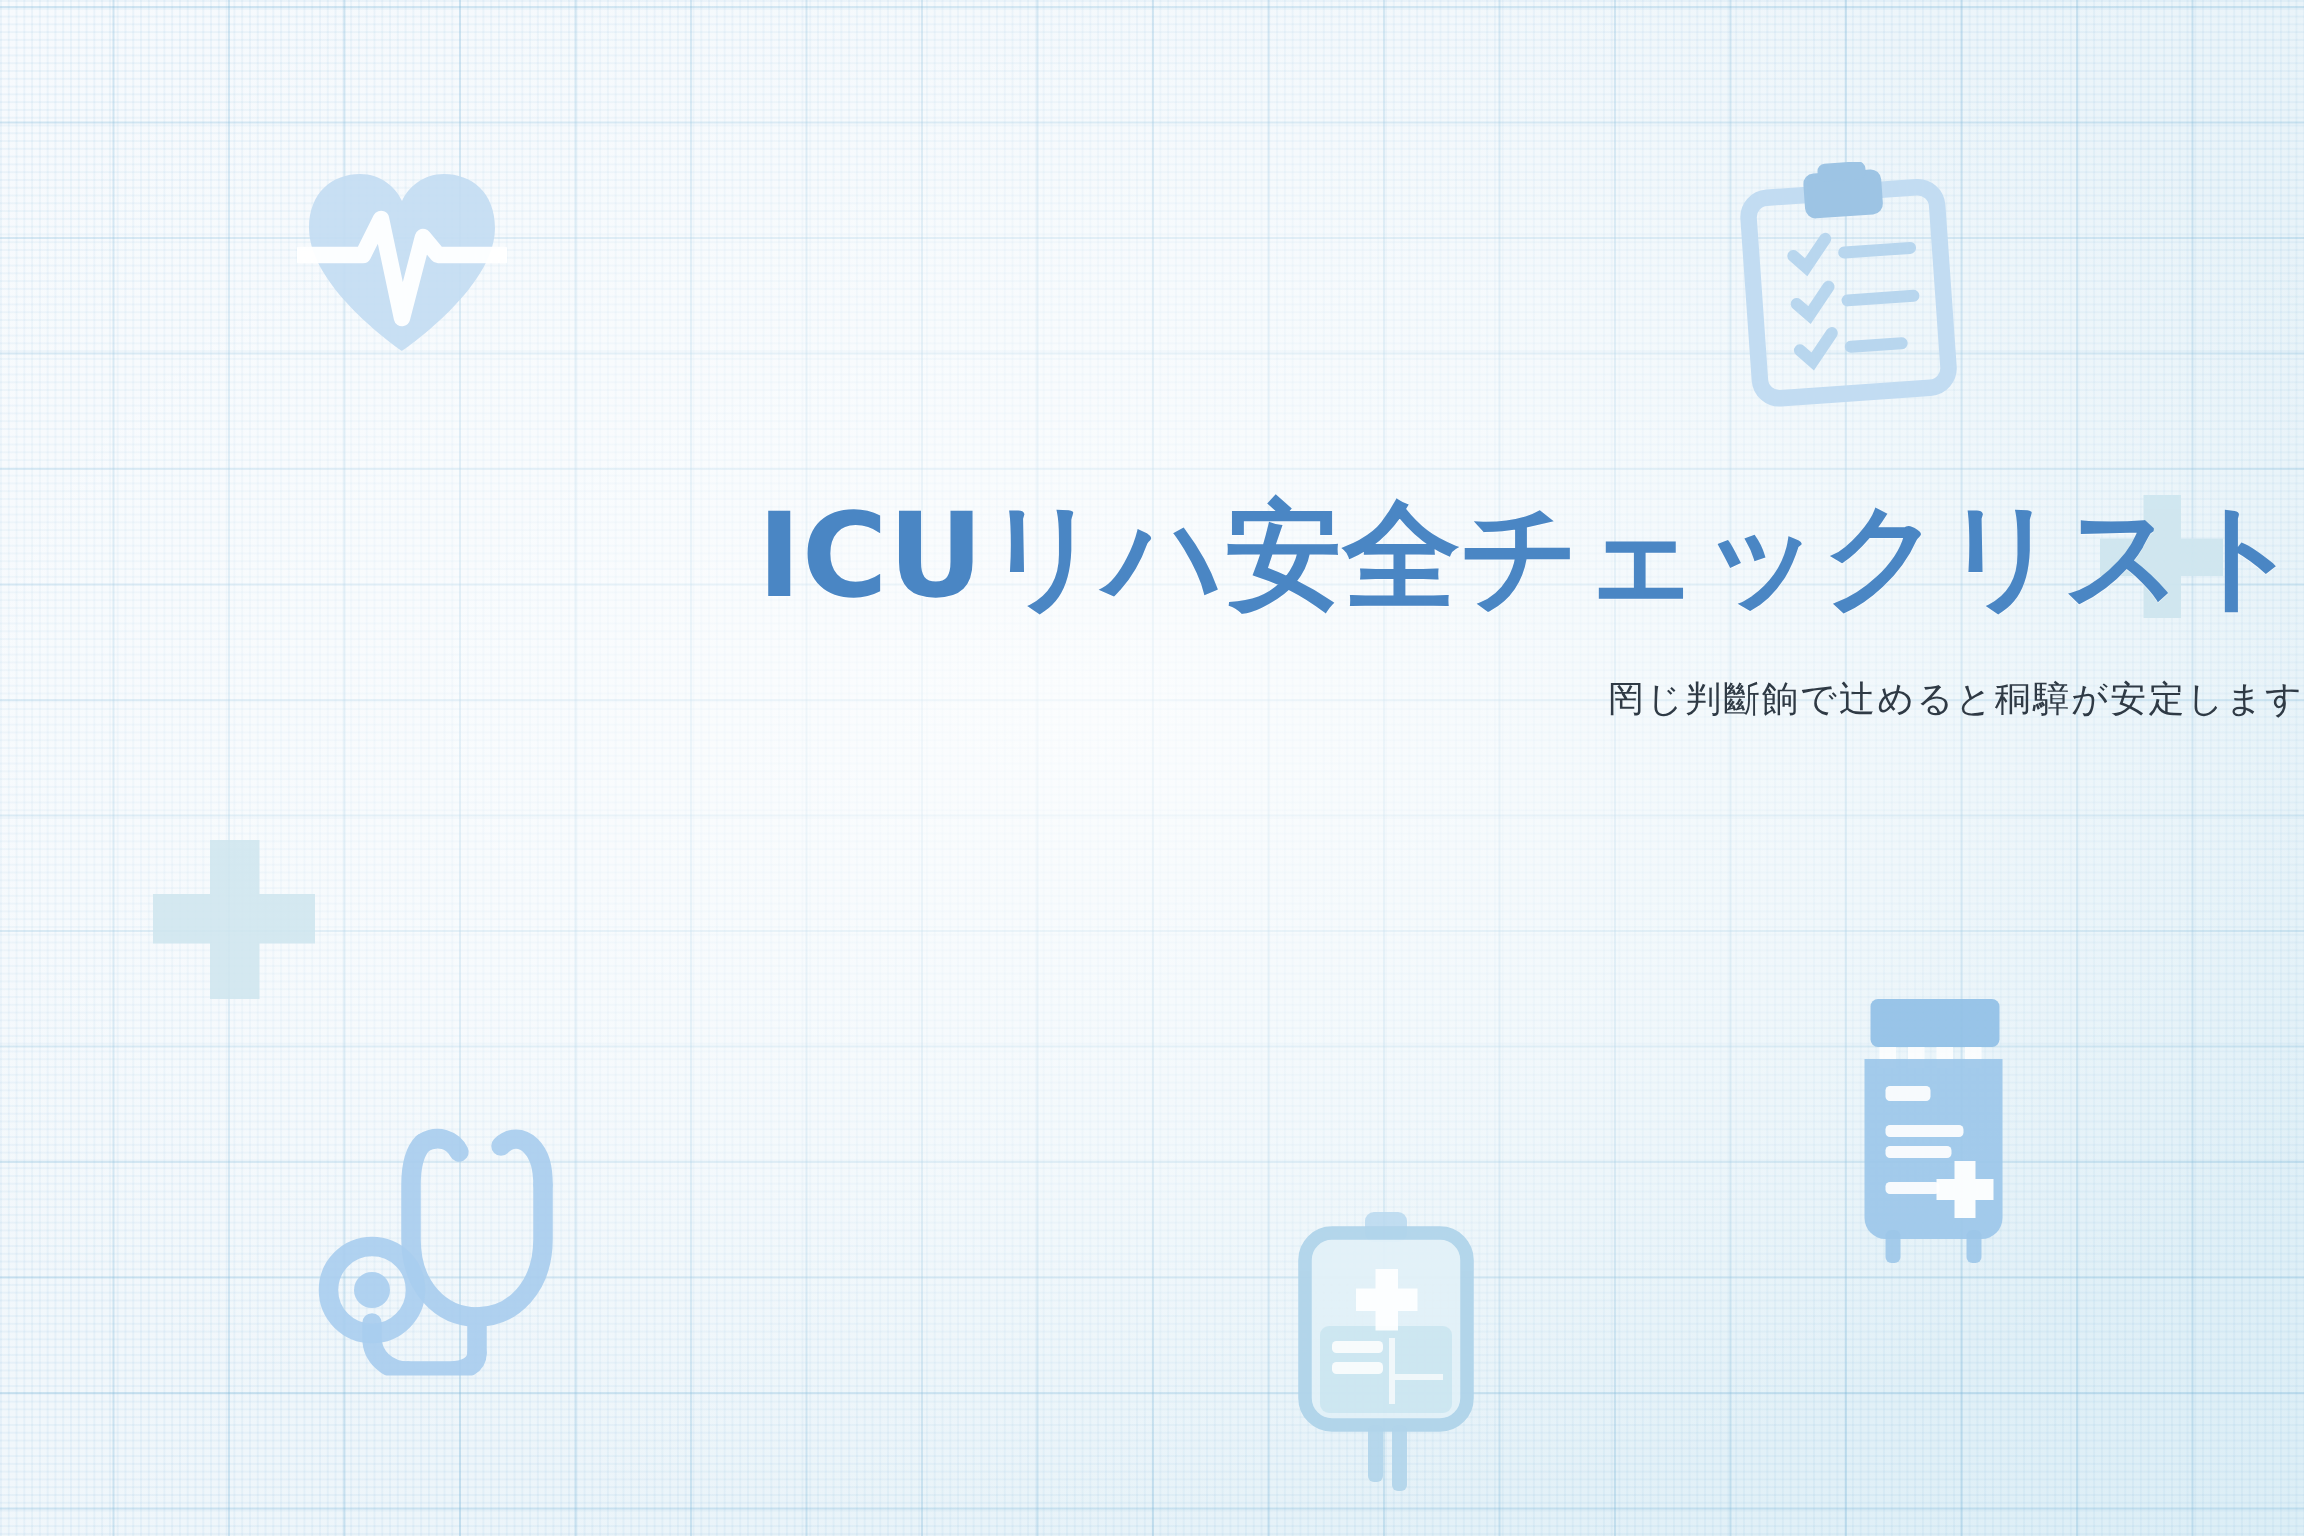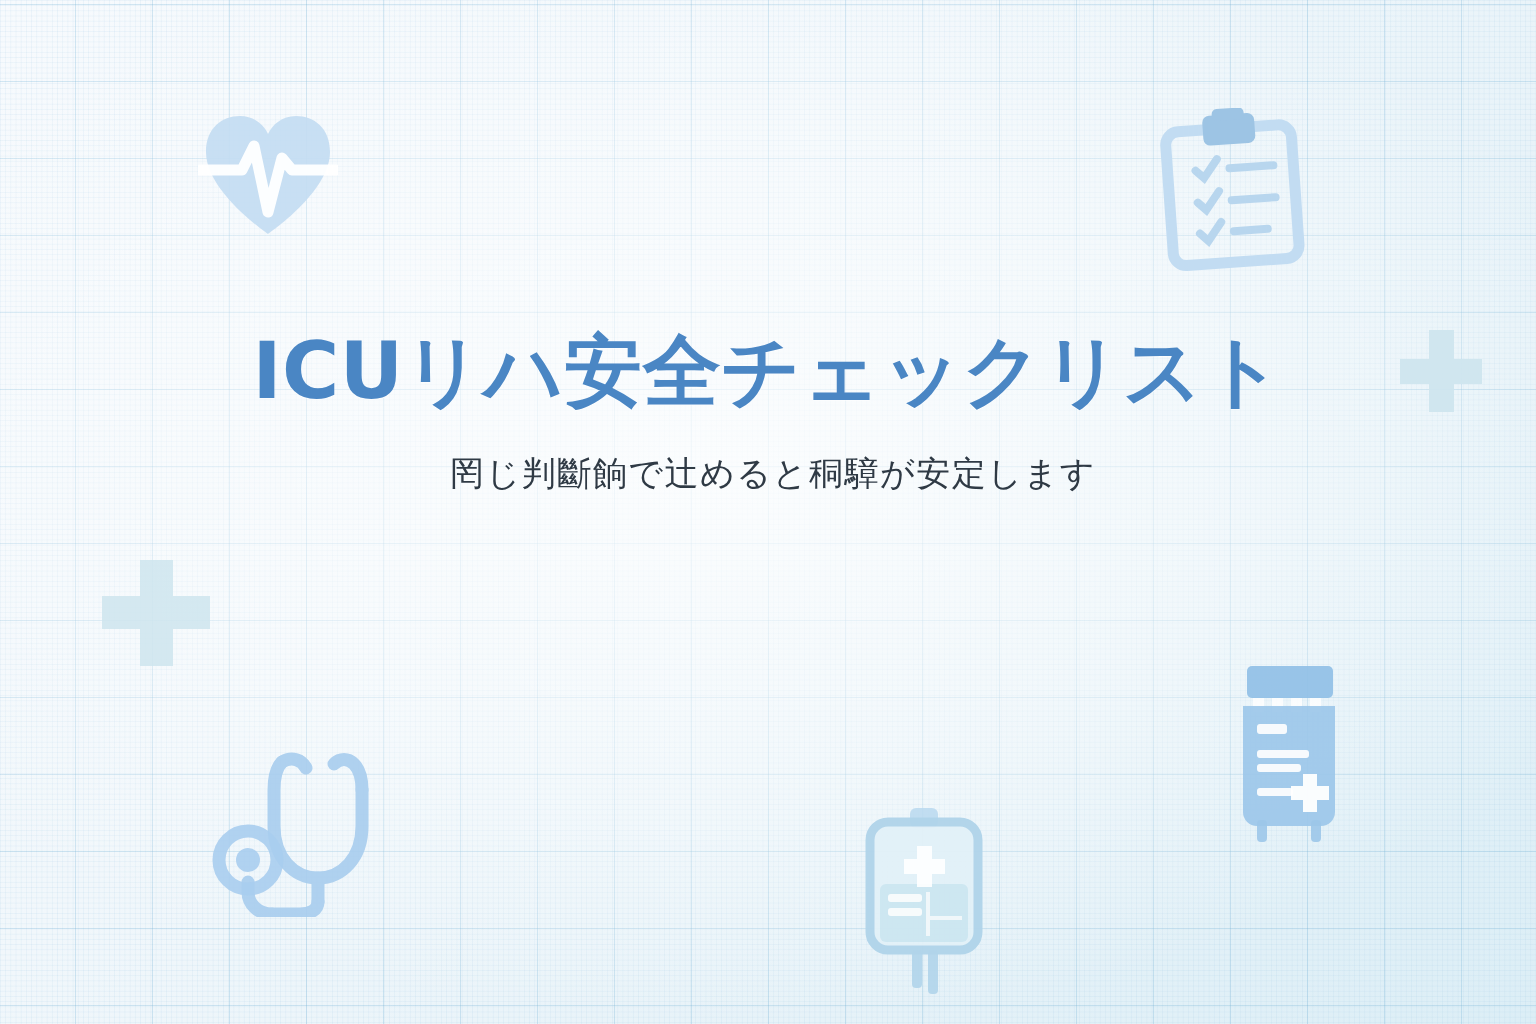--- a/index.html
+++ b/index.html
@@ -73,21 +73,21 @@
   .cross-left  { left: 102px; top: 560px; width: 108px; height: 106px; opacity: 0.85; }
   .cross-left  .bar-v { left: 38px; top: 0;   width: 33px; height: 106px; }
   .cross-left  .bar-h { left: 0;   top: 36px; width: 108px; height: 33px; }
 
   
   .hero {
     position: absolute;
     left: 0;
     right: 0;
     top: 330px;
-    text-align: center;
+    text-align: right;
   }
   .hero-title {
     margin: 0;
     font-size: 78px;
     line-height: 1.06;
     font-weight: 700;
     color: #4a86c4;
     letter-spacing: 0.5px;
     font-family: "DejaVu Sans", "Liberation Sans", sans-serif;
     text-shadow: 0 1px 0 rgba(255,255,255,0.55);
@@ -96,21 +96,21 @@
     margin: 14px 0 0 0;
     font-size: 63px;
     line-height: 1.08;
     font-weight: 600;
     color: #3f7cb8;
     font-family: "DejaVu Sans", "Liberation Sans", sans-serif;
     text-shadow: 0 1px 0 rgba(255,255,255,0.5);
   }
   .hero-tagline {
     margin: 38px 0 0 0;
-    font-size: 34px;
+    font-size: 24px;
     line-height: 1.3;
     font-weight: 400;
     color: #2f3a45;
     letter-spacing: 1.5px;
     font-family: "DejaVu Sans", "Liberation Sans", sans-serif;
     padding-left: 10px;
   }
 </style>
 </head>
 <body>

